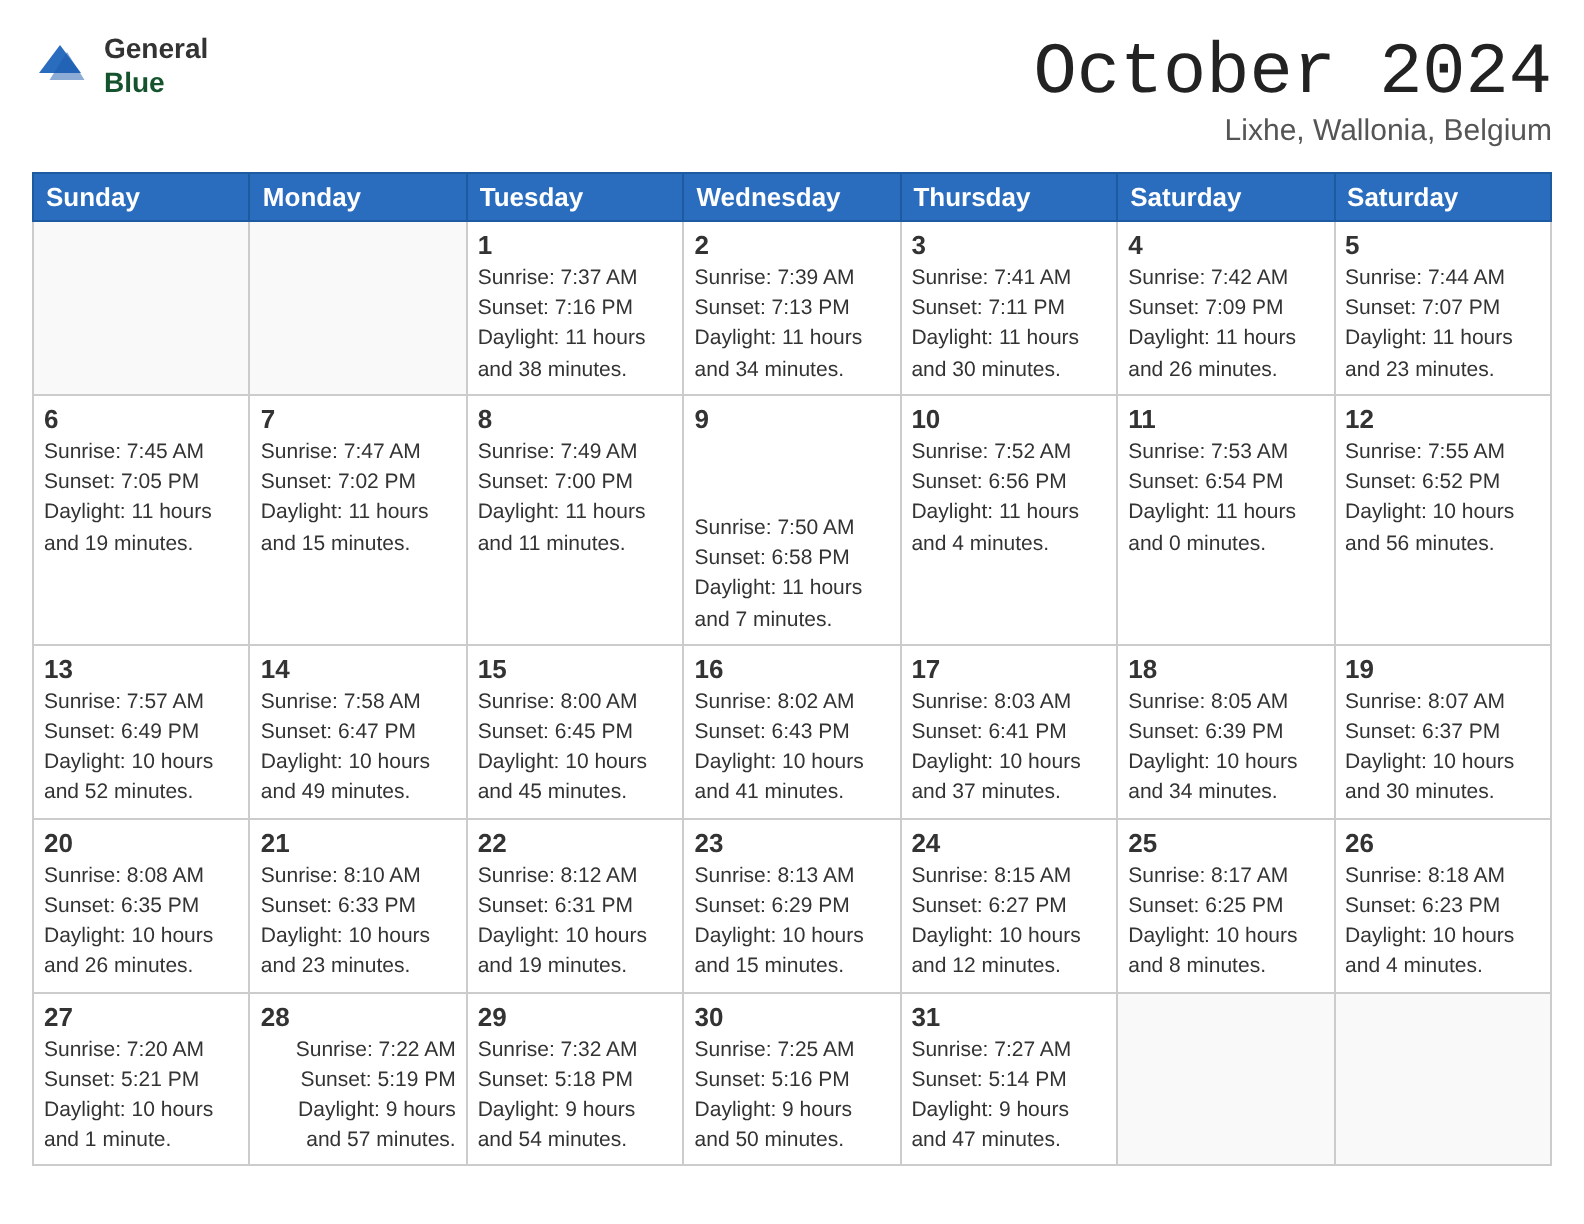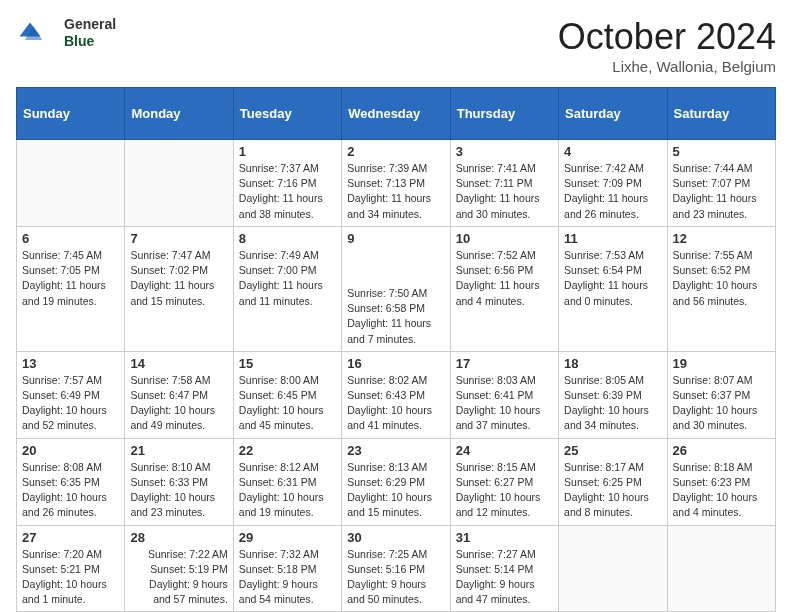--- a/index.html
+++ b/index.html
@@ -12,21 +12,21 @@
     }
     .header {
       display: flex;
       justify-content: space-between;
       align-items: flex-start;
       margin-bottom: 12px;
     }
     .logo {
       display: flex;
       align-items: center;
-      gap: 20px;
+      gap: 8px;
     }
     .logo-text {
       display: flex;
       flex-direction: column;
       font-size: 14px;
       font-weight: bold;
       line-height: 1.2;
     }
     .logo-text .general { color: #333; }
     .logo-text .blue { color: #14532d; }
@@ -34,36 +34,37 @@
       width: 28px;
       height: 28px;
     }
     .title-area {
       text-align: right;
     }
     .month-title {
       font-size: 36px;
       font-weight: normal;
       color: #222;
+      font-family: Liberation Mono, monospace;
     }
     .location {
       font-size: 15px;
       color: #555;
     }
     .calendar {
       width: 100%;
       border-collapse: collapse;
       border: 1px solid #ccc;
     }
     .calendar th {
       background: #2a6dbf;
       color: #fff;
       font-size: 13px;
       font-weight: bold;
-      padding: 18px 6px;
+      padding: 4px 6px;
       text-align: left;
       border: 1px solid #1e5aa0;
     }
     .calendar td {
       border: 1px solid #ccc;
       vertical-align: top;
       padding: 4px 5px;
       font-size: 11px;
       color: #333;
       width: 108px;

